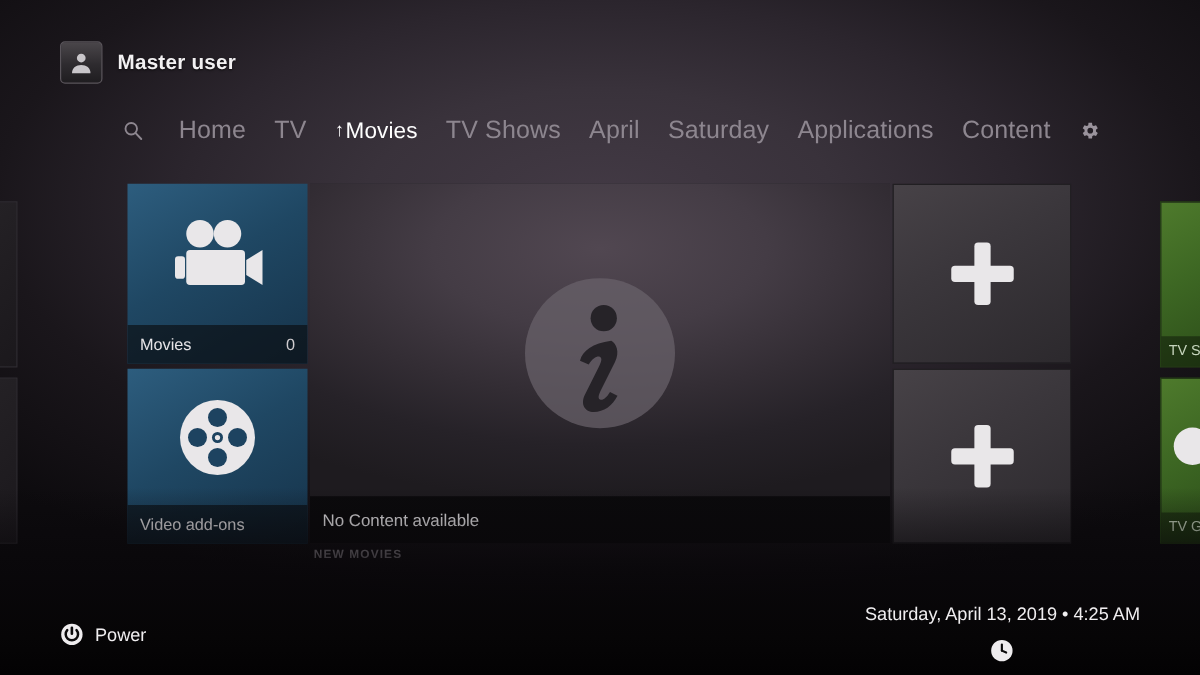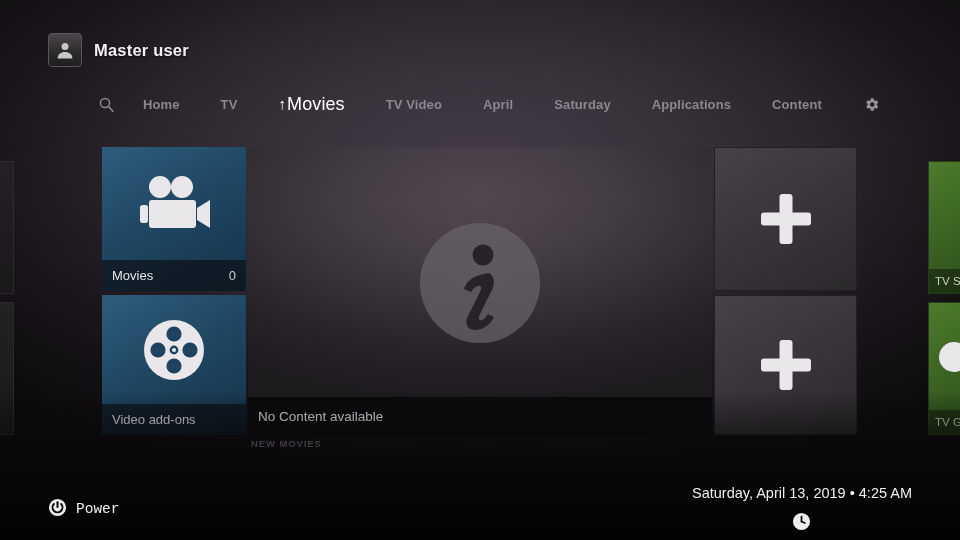--- a/index.html
+++ b/index.html
@@ -60,22 +60,22 @@
   #mainnav {
     position: absolute;
     left: 98px; top: 88px;
     right: 80px;
     height: 32px;
     display: flex;
     align-items: center;
   }
   .nav-item {
     color: #8d868f;
-    font-size: 13px;
-    font-weight: 700;
+    font-size: 20px;
+    font-weight: 400;
     white-space: nowrap;
     letter-spacing: 0.1px;
     line-height: 1;
   }
   .nav-item.active {
     color: #ffffff;
     font-size: 18px;
     font-weight: 400;
     display: inline-flex;
     align-items: baseline;
@@ -211,21 +211,20 @@
     height: 62px;
     display: flex;
     align-items: center;
   }
   #bottom-left {
     position: absolute;
     left: 48px;
     display: flex;
     align-items: center;
     gap: 26px;
-    font-family: Liberation Mono, monospace;
   }
   .bottom-btn {
     display: flex;
     align-items: center;
     gap: 9px;
     color: #f0eef0;
     font-size: 14.5px;
   }
   #bottom-right {
     position: absolute;
@@ -268,21 +267,21 @@
 
     <div class="nav-item">TV</div>
     <div class="nav-spacer"></div>
 
     <div class="nav-item active">
       <span class="navarrow">↑</span>
         <span>Movies</span>
     </div>
     <div class="nav-spacer"></div>
 
-    <div class="nav-item">TV Video</div>
+    <div class="nav-item">TV Shows</div>
     <div class="nav-spacer"></div>
 
     <div class="nav-item">April</div>
     <div class="nav-spacer"></div>
 
     <div class="nav-item">Saturday</div>
     <div class="nav-spacer"></div>
 
     <div class="nav-item">Applications</div>
     <div class="nav-spacer"></div>

